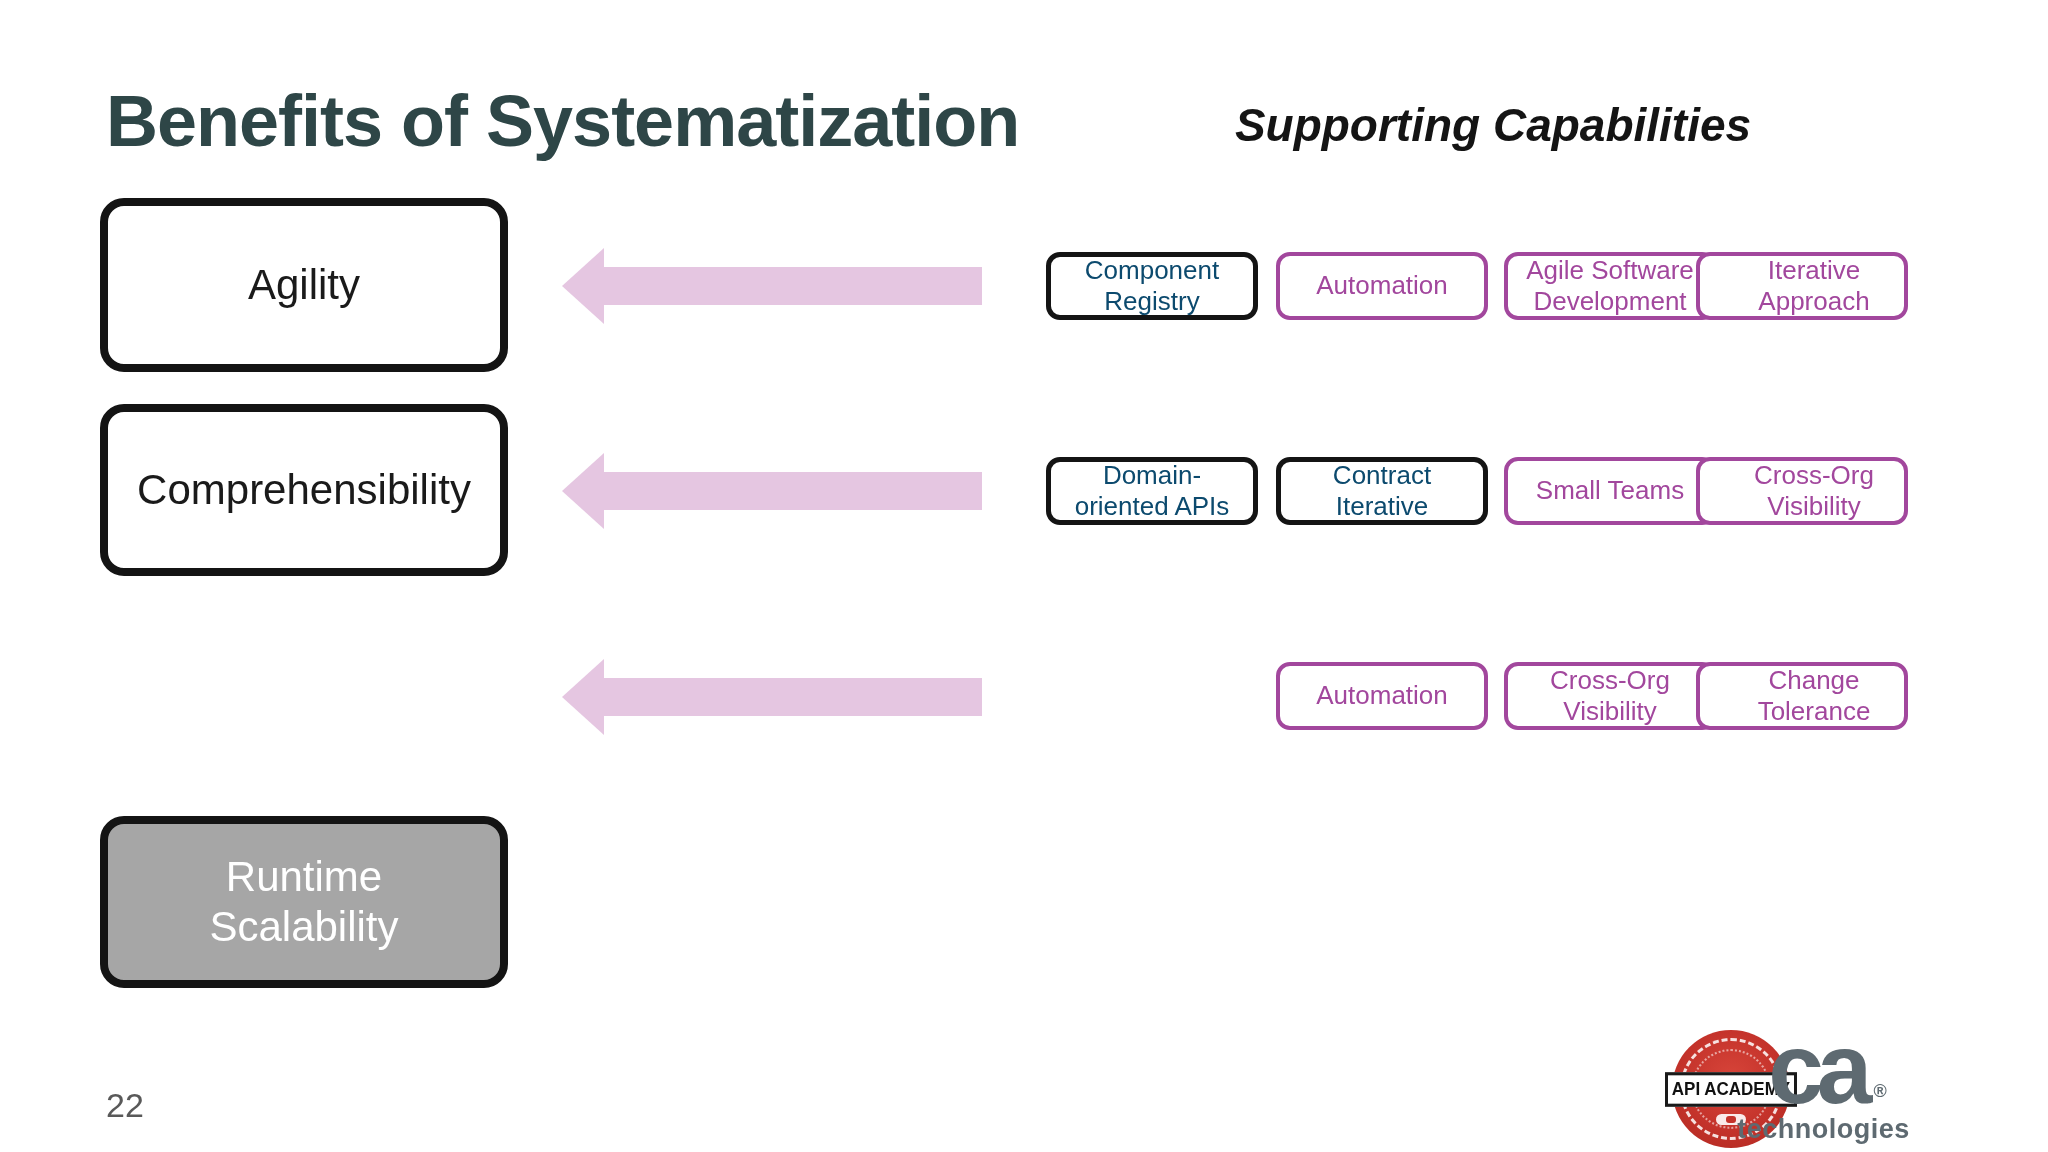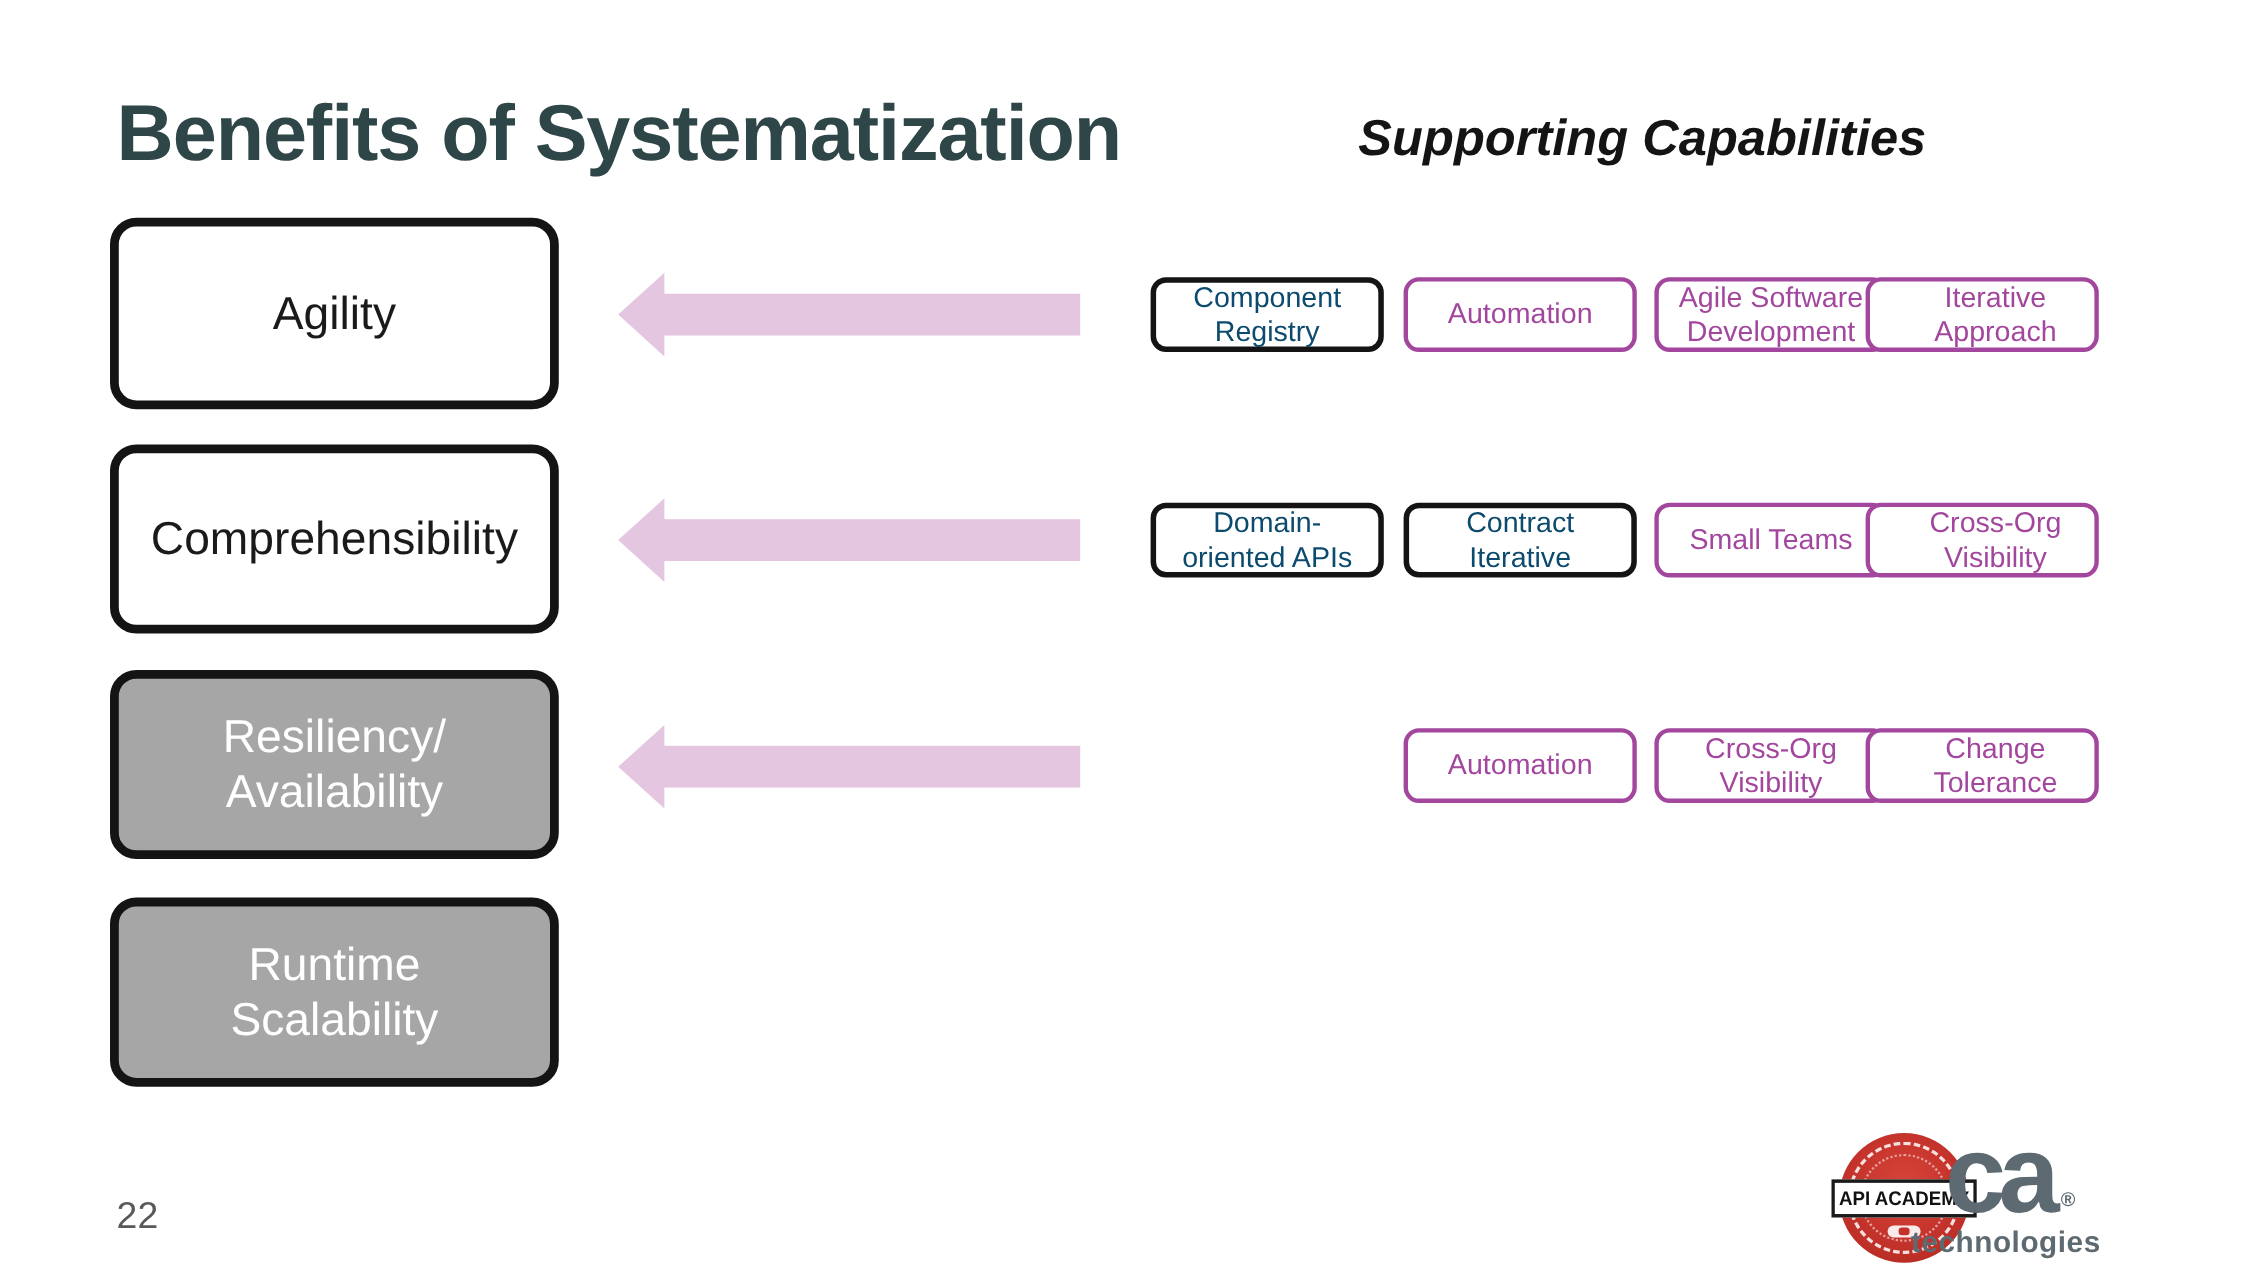--- a/index.html
+++ b/index.html
@@ -109,24 +109,20 @@
   <h1 class="title">Benefits of Systematization</h1>
 
   <div class="right-heading">Supporting Capabilities</div>
 
   <div class="benefit b0">
     <span>Agility</span>
   </div>
   <div class="benefit b1">
     <span>Comprehensibility</span>
   </div>
-  <div class="benefit b2 filled">
-    <span>Resiliency/
-Availability</span>
-  </div>
   <div class="benefit b3 filled">
     <span>Runtime
 Scalability</span>
   </div>
 
   <div class="arrow a0">
     <div class="head"></div>
     <div class="shaft"></div>
   </div>
   <div class="arrow a1">

